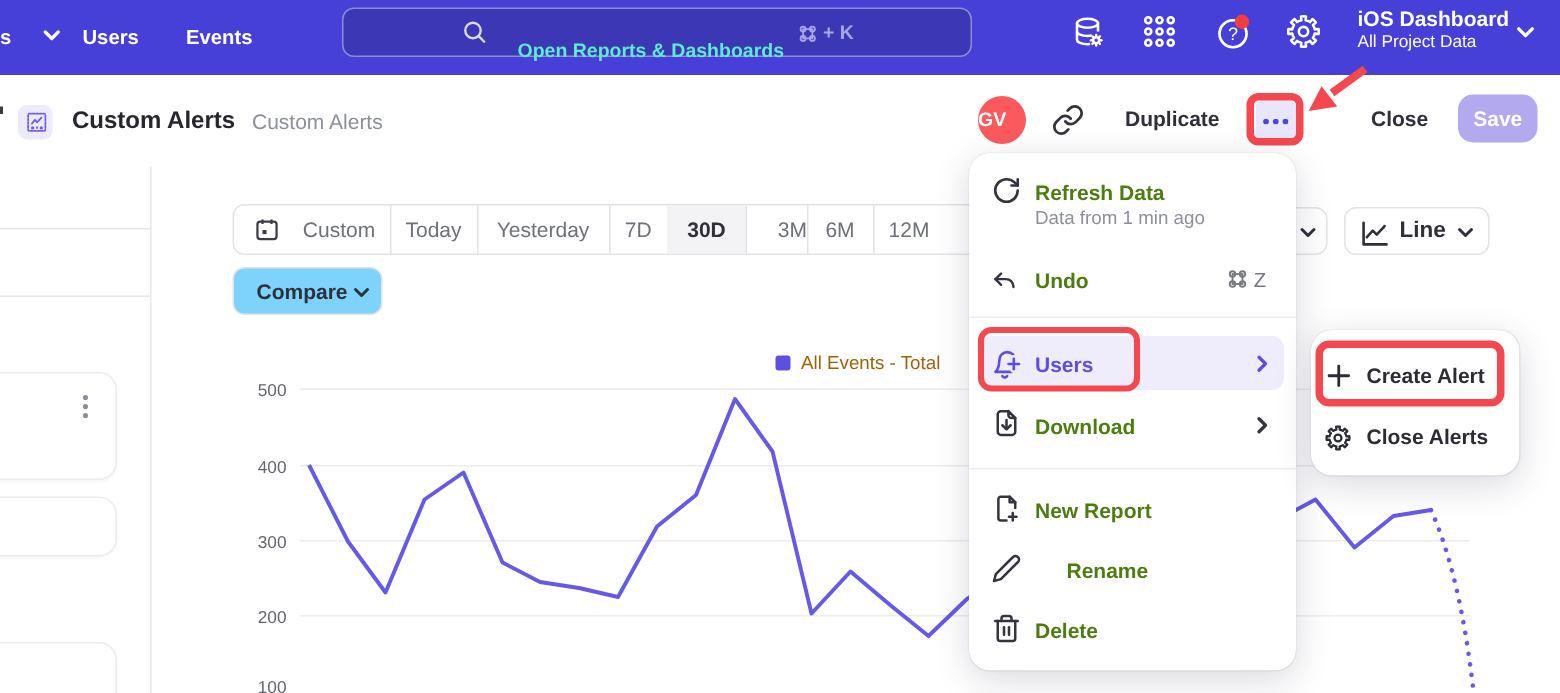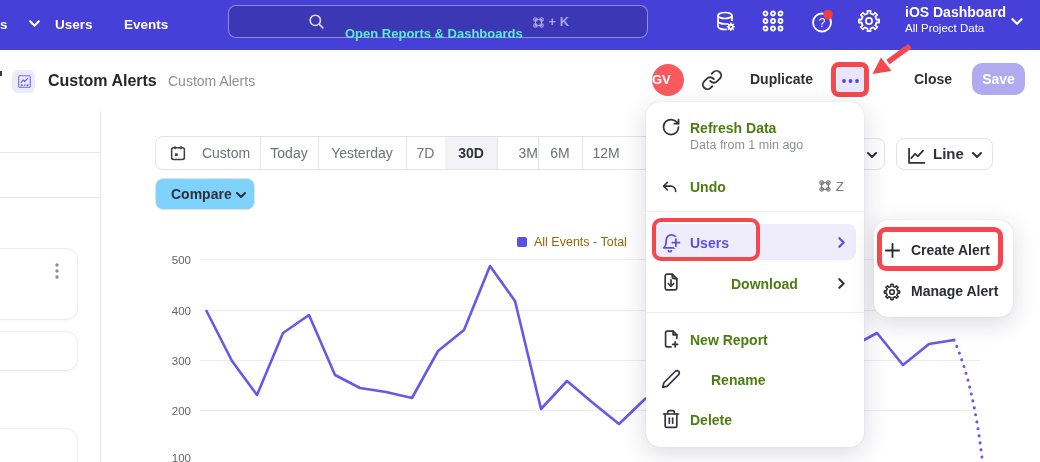--- a/index.html
+++ b/index.html
@@ -317,21 +317,21 @@
     <svg class="abs" style="left:191px; top:134px;" width="9" height="13" viewBox="0 0 8 12" fill="none" stroke="#5a4fe0" stroke-width="2" stroke-linecap="round" stroke-linejoin="round">
       <polyline points="2,2 6,6 2,10"></polyline>
       </svg>
 
     <svg class="mico" style="top:170px;" width="20" height="20" viewBox="0 0 24 24" fill="none" stroke="#33343d" stroke-width="2" stroke-linecap="round" stroke-linejoin="round">
       <path d="M13.5 2.5 H7.5 a2.5 2.5 0 0 0-2.5 2.5 v14 a2.5 2.5 0 0 0 2.5 2.5 h9 a2.5 2.5 0 0 0 2.5-2.5 V8"></path>
       <path d="M13.5 2.5 V5.5 a2.5 2.5 0 0 0 2.5 2.5 H19 L13.5 2.5 Z"></path>
       <line x1="12" y1="9.5" x2="12" y2="16.5"></line>
       <polyline points="8.7,13.8 12,17.1 15.3,13.8"></polyline>
     </svg>
-    <div class="mi" style="top:174px;margin-left:41px;">Download</div>
+    <div class="mi" style="top:174px;">Download</div>
     <svg class="abs" style="left:191px; top:175px;" width="9" height="13" viewBox="0 0 8 12" fill="none" stroke="#33343d" stroke-width="2" stroke-linecap="round" stroke-linejoin="round">
       <polyline points="2,2 6,6 2,10"></polyline>
       </svg>
     <div class="msep" style="top:210px;"></div>
 
     <svg class="mico" style="top:227px;" width="20" height="20" viewBox="0 0 24 24" fill="none" stroke="#33343d" stroke-width="2" stroke-linecap="round" stroke-linejoin="round">
       <path d="M19 11.5 V7 l-4.5-4.5 H7.5 a2 2 0 0 0-2 2 v15 a2 2 0 0 0 2 2 H12"></path>
       <path d="M14.5 2.5 V7 h4.5"></path>
       <line x1="17" y1="15.5" x2="17" y2="21.5"></line>
       <line x1="14" y1="18.5" x2="20" y2="18.5"></line>
@@ -357,17 +357,17 @@
   <div id="submenu">
     <svg class="abs" style="left:11px; top:23px;" width="15" height="15" viewBox="0 0 16 16" fill="none" stroke="#2b2c34" stroke-width="2" stroke-linecap="round">
       <line x1="8" y1="1" x2="8" y2="15"></line>
         <line x1="1" y1="8" x2="15" y2="8"></line>
     </svg>
     <div class="si" style="top:22px;">Create Alert</div>
     <svg class="abs" style="left:9px; top:63px;" width="18" height="18" viewBox="0 0 24 24" fill="none">
       <path d="M10.58 4.53L10.34 1.94A10.20 10.20 0 0 1 13.66 1.94L13.42 4.53A7.60 7.60 0 0 1 16.27 5.71L17.94 3.71A10.20 10.20 0 0 1 20.29 6.06L18.29 7.73A7.60 7.60 0 0 1 19.47 10.58L22.06 10.34A10.20 10.20 0 0 1 22.06 13.66L19.47 13.42A7.60 7.60 0 0 1 18.29 16.27L20.29 17.94A10.20 10.20 0 0 1 17.94 20.29L16.27 18.29A7.60 7.60 0 0 1 13.42 19.47L13.66 22.06A10.20 10.20 0 0 1 10.34 22.06L10.58 19.47A7.60 7.60 0 0 1 7.73 18.29L6.06 20.29A10.20 10.20 0 0 1 3.71 17.94L5.71 16.27A7.60 7.60 0 0 1 4.53 13.42L1.94 13.66A10.20 10.20 0 0 1 1.94 10.34L4.53 10.58A7.60 7.60 0 0 1 5.71 7.73L3.71 6.06A10.20 10.20 0 0 1 6.06 3.71L7.73 5.71A7.60 7.60 0 0 1 10.58 4.53Z" stroke="#2b2c34" stroke-width="2" stroke-linejoin="round"></path>
       <circle cx="12" cy="12" r="3.1" stroke="#2b2c34" stroke-width="2"></circle>
     </svg>
-    <div class="si" style="top:63px;">Manage Alert</div>
+    <div class="si" style="top:63px;">Close Alerts</div>
   </div>
   <div id="create-red"></div>
 
 </div>
 
 </body></html>

